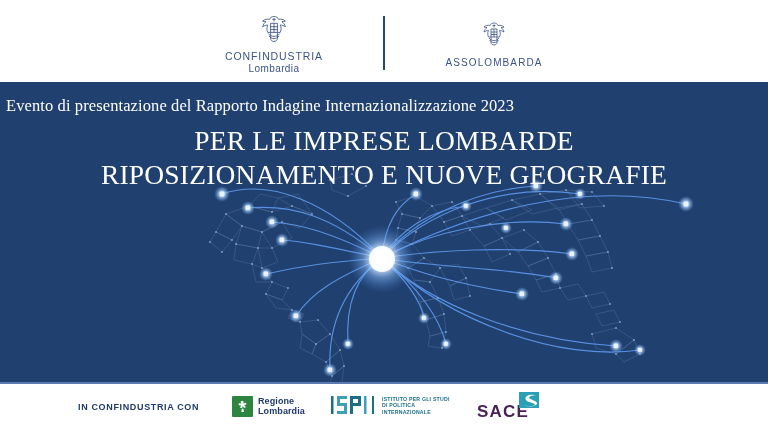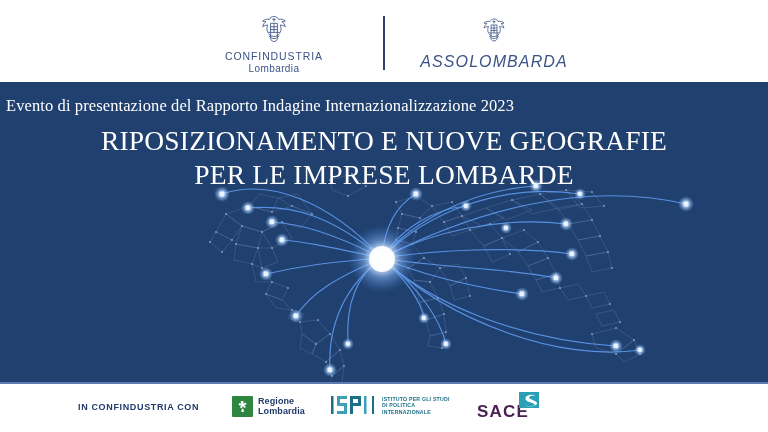--- a/index.html
+++ b/index.html
@@ -63,24 +63,23 @@
     font-size: 10.5px;
     margin-top: 4px;
   }
   .brand-confindustria .brand-sub {
     color: #3a5387;
     font-size: 10px;
     letter-spacing: 0.4px;
     margin-top: 1px;
   }
   .brand-assolombarda .brand-name {
-    font-size: 16px;
+    font-size: 10px;
     margin-top: 8px;
     letter-spacing: 1.1px;
-    font-style: italic;
   }
   .logo-divider {
     width: 2px;
     height: 54px;
     background: #2c4270;
     margin: 0 34px;
     align-self: center;
   }
 
   
@@ -511,22 +510,22 @@
         <g>
           <circle cx="382" cy="177" r="34" fill="url(#hubGlow)"></circle>
           <circle cx="382" cy="177" r="13" fill="#ffffff" opacity="0.92"></circle>
         </g>
       </svg>
     </div>
 
     <div class="subtitle">Evento di presentazione del Rapporto Indagine Internazionalizzazione 2023</div>
 
     <div class="title">
+      <span class="title-line">PER LE IMPRESE LOMBARDE</span>
       <span class="title-line">RIPOSIZIONAMENTO E NUOVE GEOGRAFIE</span>
-      <span class="title-line">PER LE IMPRESE LOMBARDE</span>
     </div>
   </div>
 
   <div class="panel-edge"></div>
 
   <div class="footer"></div>
 
   <div class="collab-label">IN CONFINDUSTRIA CON</div>
 
   <div class="regione">

